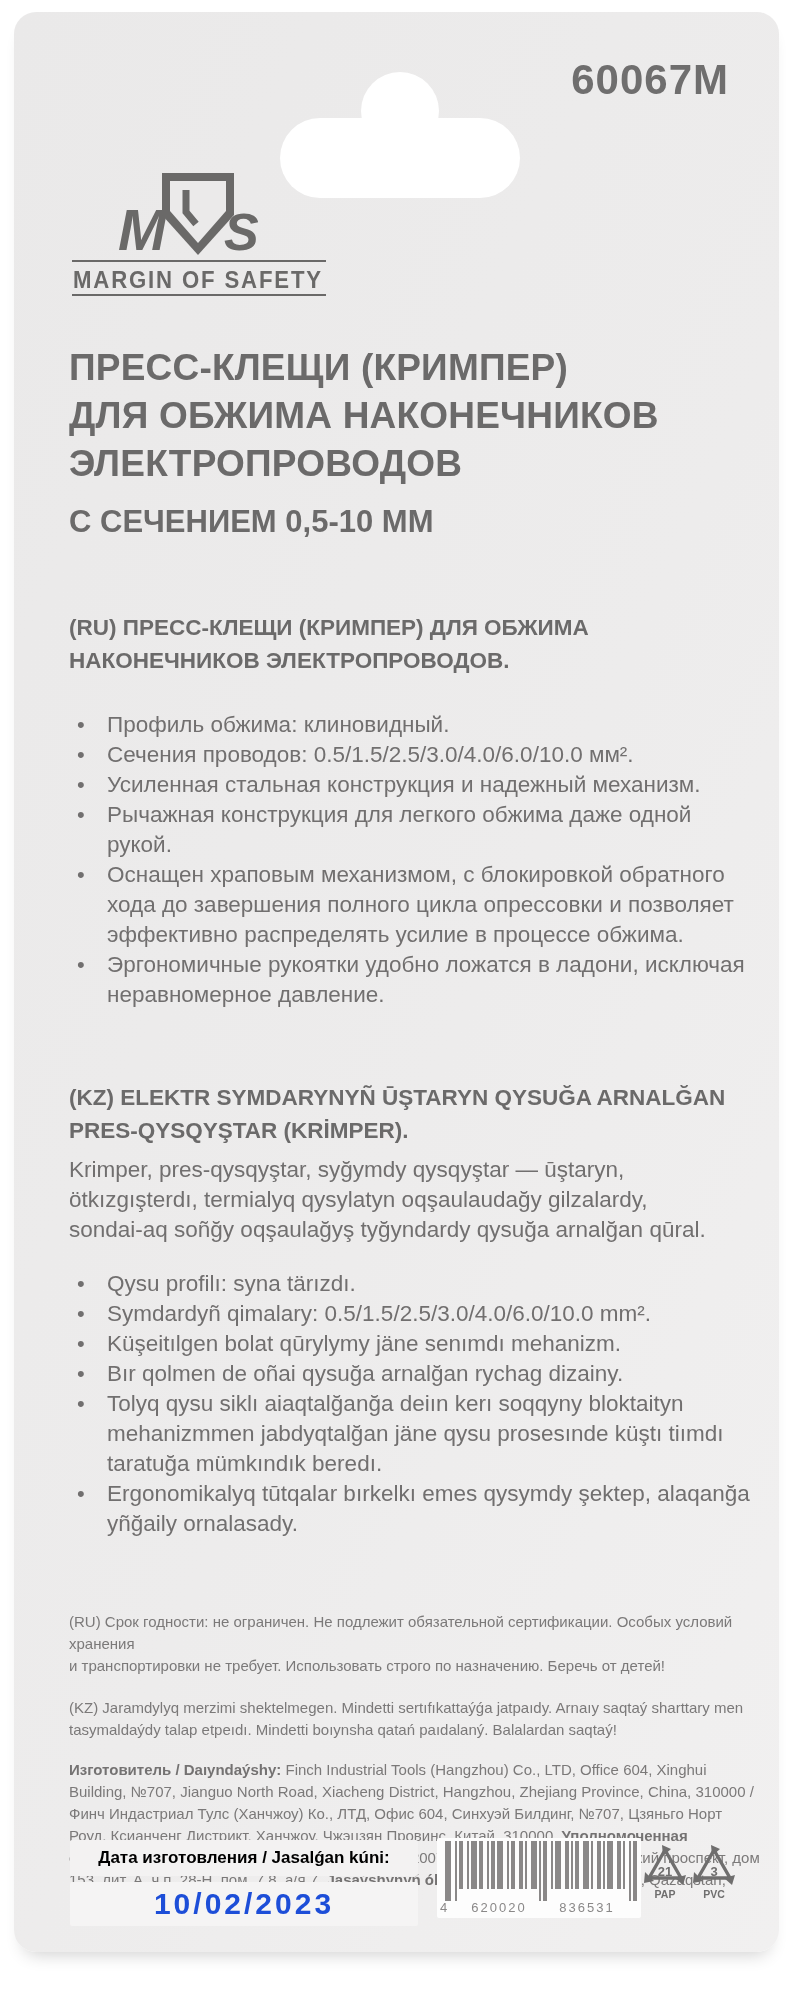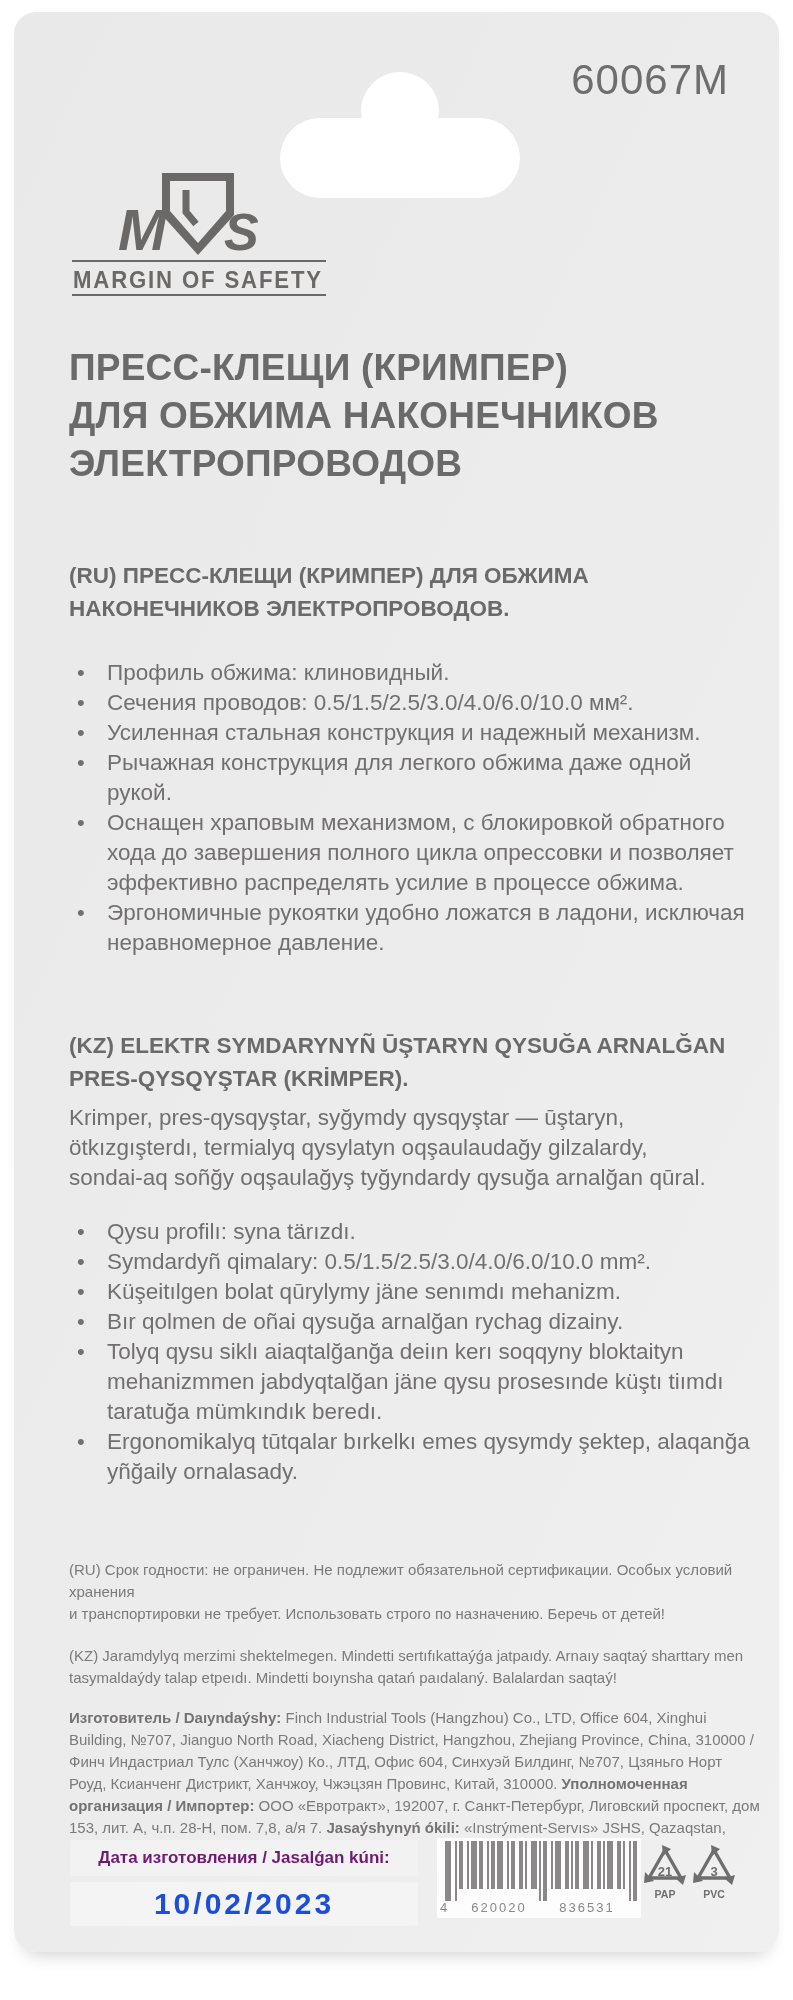--- a/index.html
+++ b/index.html
@@ -12,21 +12,21 @@
     position:absolute;left:14px;top:12px;width:765px;height:1940px;
     border-radius:22px;
     background:linear-gradient(115deg,#eae9e9 0%,#edecec 55%,#f1f0f0 100%);
     box-shadow:0 12px 18px -10px rgba(0,0,0,0.20);
   }
   
   .slot-bump{position:absolute;left:347px;top:60px;width:78px;height:78px;border-radius:50%;background:#ffffff;}
   .slot-bar{position:absolute;left:266px;top:106px;width:240px;height:80px;border-radius:40px;background:#ffffff;}
   .model{
     position:absolute;top:44px;right:50px;
-    font-size:42px;font-weight:400;color:#6f6e6e;letter-spacing:1px;margin-left:21px;
+    font-size:42px;font-weight:700;color:#6f6e6e;letter-spacing:1px;margin-left:21px;
   }
   .logo{position:absolute;left:50px;top:148px;width:272px;height:176px;}
   .content{position:absolute;left:55px;top:332px;width:692px;color:#6b6a6a;}
   .title div{font-size:37px;line-height:48px;font-weight:700;letter-spacing:0.2px;}
   .subtitle{margin-top:16px;font-size:31px;font-weight:700;}
   .sec-head{margin-top:71px;font-weight:700;}
   .sec-head div{font-size:22.5px;line-height:33px;}
   .para{margin-top:6px;color:#716f6f;}
   .para div{font-size:22.5px;line-height:30px;}
   .bullets{margin-top:33px;}
@@ -38,21 +38,21 @@
   .kz-para{margin-top:8px;}
   .fine{margin-top:72px;color:#7b7979;}
   .fine div{font-size:15px;line-height:22px;}
   .fine .block{margin-top:20px;}
   .maker{margin-top:18px;font-size:15px;line-height:22px;color:#7b7979;width:692px;}
   .maker span.b{font-weight:700;color:#747272;}
   
   .date-label-box{
     position:absolute;left:56px;top:1828px;width:348px;height:36px;
     background:#f3f2f2;border-radius:2px;display:flex;align-items:center;justify-content:center;
-    font-size:17px;font-weight:600;color:#701a75;
+    font-size:17px;font-weight:600;color:#000000;
   }
   .date-value-box{
     position:absolute;left:56px;top:1870px;width:348px;height:44px;
     background:#f5f4f4;border-radius:2px;display:flex;align-items:center;justify-content:center;
     font-size:30px;font-weight:600;color:#1d4ed8;letter-spacing:3px;
   }
   .barcode-box{
     position:absolute;left:423px;top:1826px;width:204px;height:80px;background:#fdfdfd;border-radius:2px;
   }
   .recycle{position:absolute;top:1833px;width:44px;height:60px;}
@@ -84,20 +84,21 @@
     </svg>
   </div>
 
   <div class="content">
 
     <div class="title">
       <div>ПРЕСС-КЛЕЩИ (КРИМПЕР)</div>
       <div>ДЛЯ ОБЖИМА НАКОНЕЧНИКОВ</div>
       <div>ЭЛЕКТРОПРОВОДОВ</div>
     </div>
+    <div class="subtitle">С СЕЧЕНИЕМ 0,5-10 ММ</div>
 
     <div class="sec-head">
       <div>(RU) ПРЕСС-КЛЕЩИ (КРИМПЕР) ДЛЯ ОБЖИМА</div>
       <div>НАКОНЕЧНИКОВ ЭЛЕКТРОПРОВОДОВ.</div>
     </div>
 
     <div class="bullets">
       <div class="bullet">
         <div>Профиль обжима: клиновидный.</div>
       </div>

